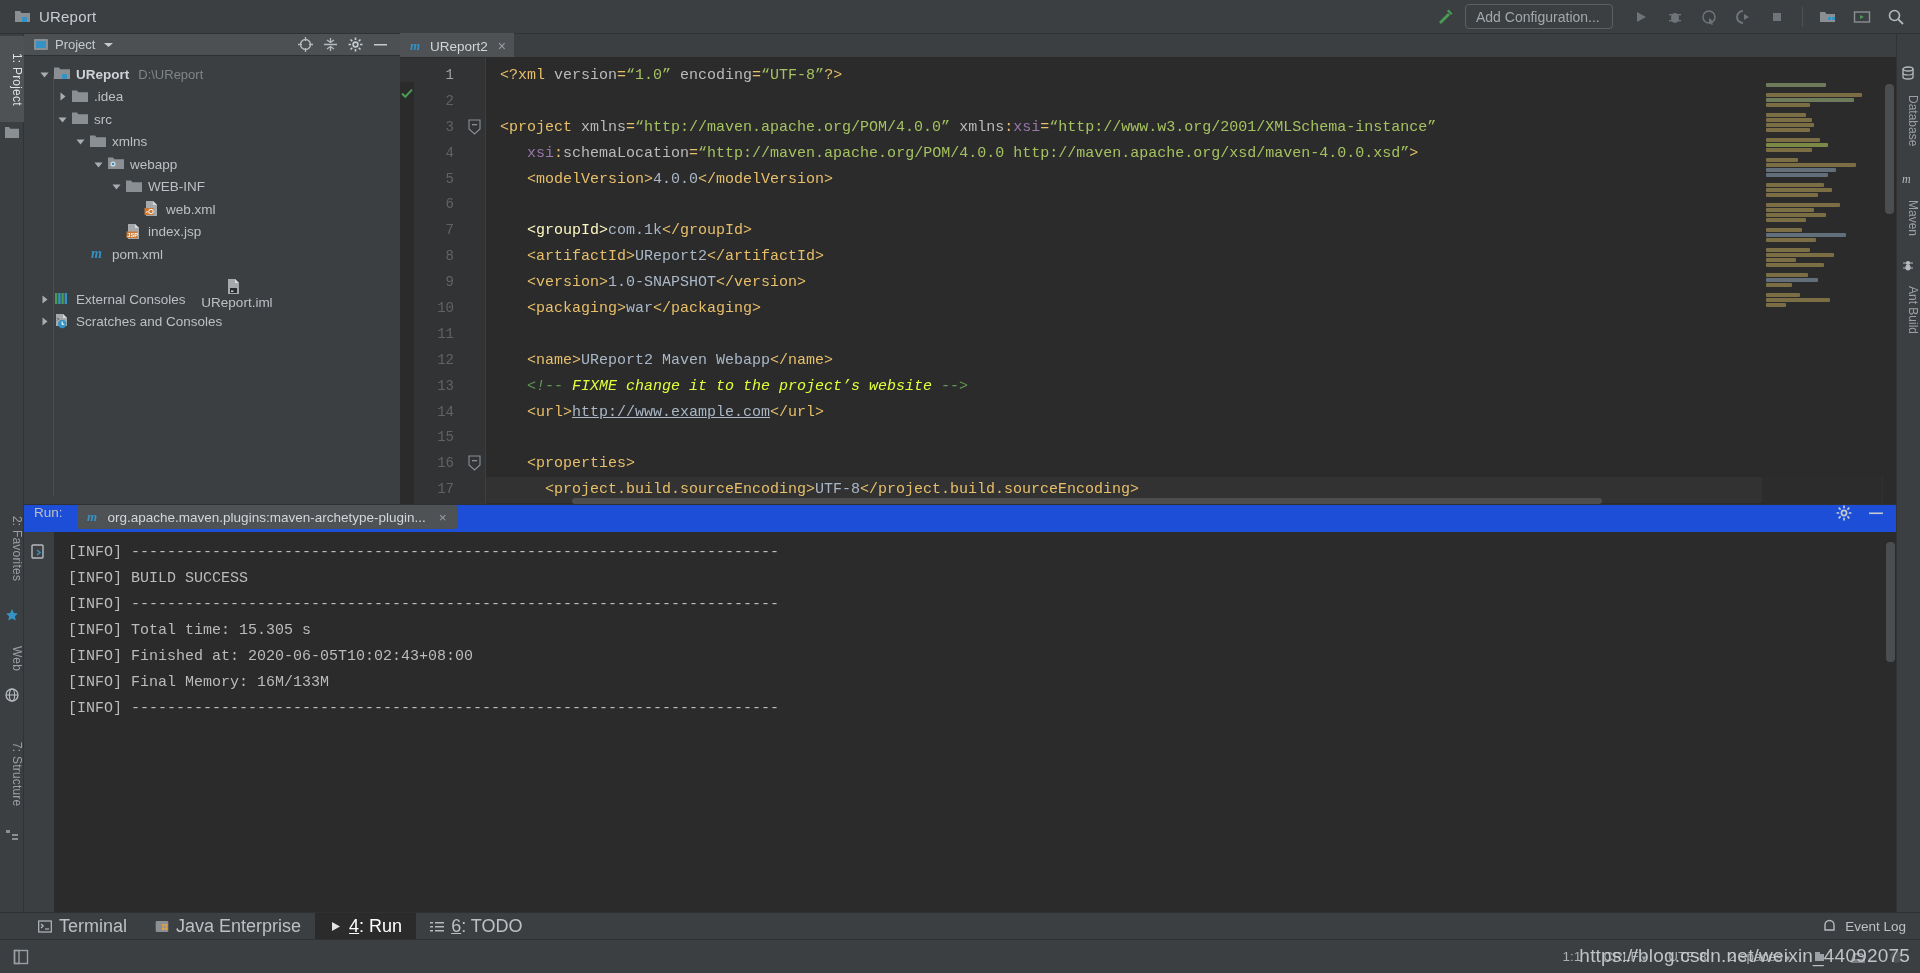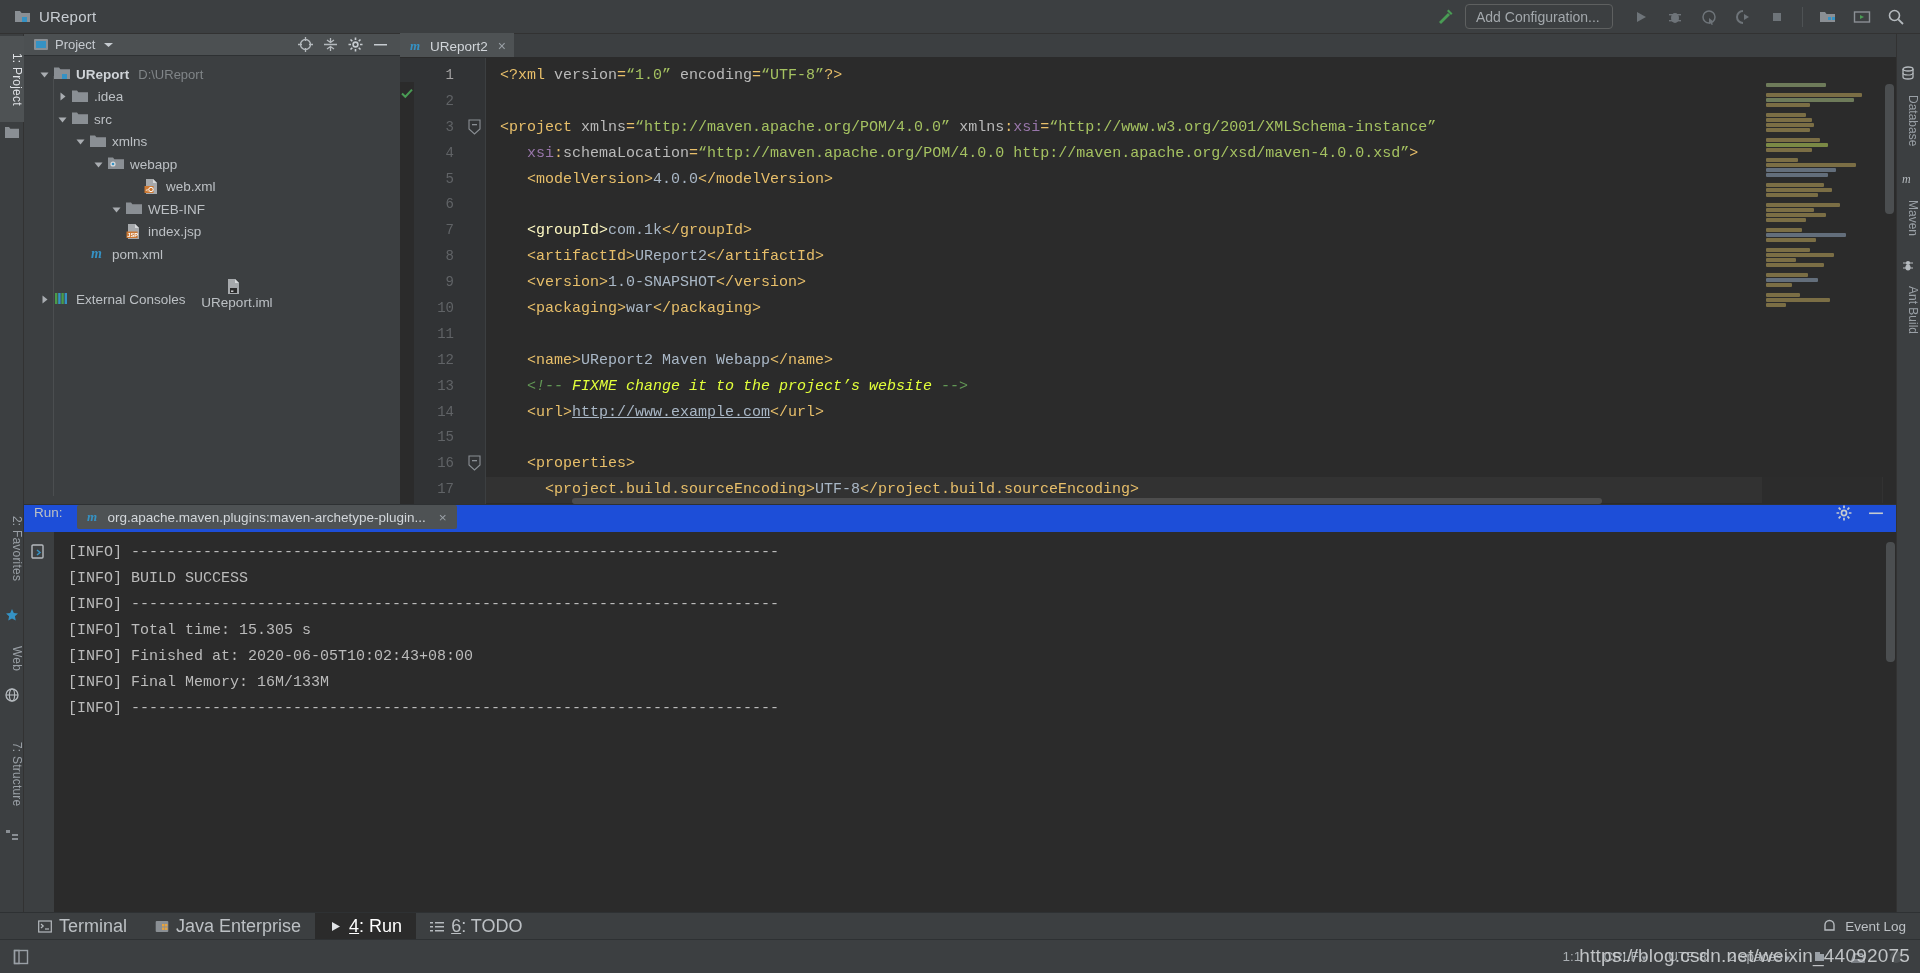--- a/index.html
+++ b/index.html
@@ -478,47 +478,47 @@
             </span>
             <span class="ficon">
               <svg width="16" height="15" viewBox="0 0 16 15">
                 <path d="M0 1.5h5l1.4 1.8H16V13H0z" fill="#8a8f94"></path>
                 <circle cx="5" cy="8" r="2.6" fill="#d8dadb"></circle>
                 <circle cx="5" cy="8" r="1.3" fill="#3592c4"></circle>
               </svg>
             </span>
             <span class="rowlabel">webapp</span>
           </div>
+          <div class="row" style="padding-left: 86px;">
+            <span class="arrow">
+              <svg width="13" height="13" viewBox="0 0 13 13">
+                <path d="M2.5 4.5h8L6.5 9.5z" fill="#a9adb1"></path>
+              </svg>
+            </span>
+            <span class="ficon">
+              <svg width="16" height="15" viewBox="0 0 16 15">
+                <path d="M0 1.5h5l1.4 1.8H16V13H0z" fill="#8a8f94"></path>
+              </svg>
+            </span>
+            <span class="rowlabel">WEB-INF</span>
+          </div>
           <div class="row" style="padding-left: 104px;">
             <span class="arrow none"></span>
             <span class="ficon">
               <svg width="16" height="15" viewBox="0 0 16 15">
                 <path d="M2 0h7l4 4v11H2z" fill="#a6a9ac"></path>
                 <path d="M9 0l4 4H9z" fill="#d6d8da"></path>
                 <rect x="0.5" y="7" width="9" height="7" fill="#cc7832"></rect>
                 <text x="1.4" y="12.6" font-family="Liberation Sans, sans-serif" font-size="6" fill="#fff">&lt;</text>
                 <circle cx="7" cy="10.5" r="2.2" fill="none" stroke="#fff" stroke-width="1"></circle>
               </svg>
             </span>
             <span class="rowlabel">web.xml</span>
           </div>
           <div class="row" style="padding-left: 86px;">
-            <span class="arrow">
-              <svg width="13" height="13" viewBox="0 0 13 13">
-                <path d="M2.5 4.5h8L6.5 9.5z" fill="#a9adb1"></path>
-              </svg>
-            </span>
-            <span class="ficon">
-              <svg width="16" height="15" viewBox="0 0 16 15">
-                <path d="M0 1.5h5l1.4 1.8H16V13H0z" fill="#8a8f94"></path>
-              </svg>
-            </span>
-            <span class="rowlabel">WEB-INF</span>
-          </div>
-          <div class="row" style="padding-left: 86px;">
             <span class="arrow none"></span>
             <span class="ficon">
               <svg width="16" height="15" viewBox="0 0 16 15">
                 <path d="M2 0h7l4 4v11H2z" fill="#a6a9ac"></path>
                 <path d="M9 0l4 4H9z" fill="#d6d8da"></path>
                 <rect x="0.5" y="7.5" width="11" height="6.5" fill="#cc7832"></rect>
                 <text x="1.3" y="12.8" font-family="Liberation Sans, sans-serif" font-size="5.6" font-weight="bold" fill="#fff">JSP</text>
               </svg>
             </span>
             <span class="rowlabel">index.jsp</span>
@@ -552,20 +552,37 @@
             </span>
             <span class="ficon">
               <svg width="16" height="15" viewBox="0 0 16 15">
                 <rect x="1" y="2" width="2.4" height="11" fill="#4a9c4a"></rect>
                 <rect x="4.2" y="2" width="2.4" height="11" fill="#3592c4"></rect>
                 <rect x="7.4" y="2" width="2.4" height="11" fill="#4a9c4a"></rect>
                 <rect x="10.6" y="2" width="2.4" height="11" fill="#3592c4"></rect>
               </svg>
             </span>
             <span class="rowlabel">External Consoles</span>
+          </div>
+          <div class="row" style="padding-left: 14px;">
+            <span class="arrow">
+              <svg width="13" height="13" viewBox="0 0 13 13">
+                <path d="M4.5 2.5v8L9.5 6.5z" fill="#a9adb1"></path>
+              </svg>
+            </span>
+            <span class="ficon">
+              <svg width="16" height="15" viewBox="0 0 16 15">
+                <path d="M2 0h7l4 4v8H2z" fill="#a6a9ac"></path>
+                <path d="M9 0l4 4H9z" fill="#d6d8da"></path>
+                <text x="2.6" y="6.6" font-family="Liberation Sans, sans-serif" font-size="5" fill="#2b2b2b">&gt;_</text>
+                <circle cx="8.2" cy="10" r="4.2" fill="#3592c4"></circle>
+                <path d="M8.2 7.4v2.8h2.1" stroke="#fff" stroke-width="1.1" fill="none"></path>
+              </svg>
+            </span>
+            <span class="rowlabel">Scratches and Consoles</span>
           </div>
         </div>
     </div>
   </div>
 
   <div class="editorwrap">
     <div class="tabbar">
       <div class="etab">
         <span>
           <svg width="14" height="14" viewBox="0 0 14 14">

